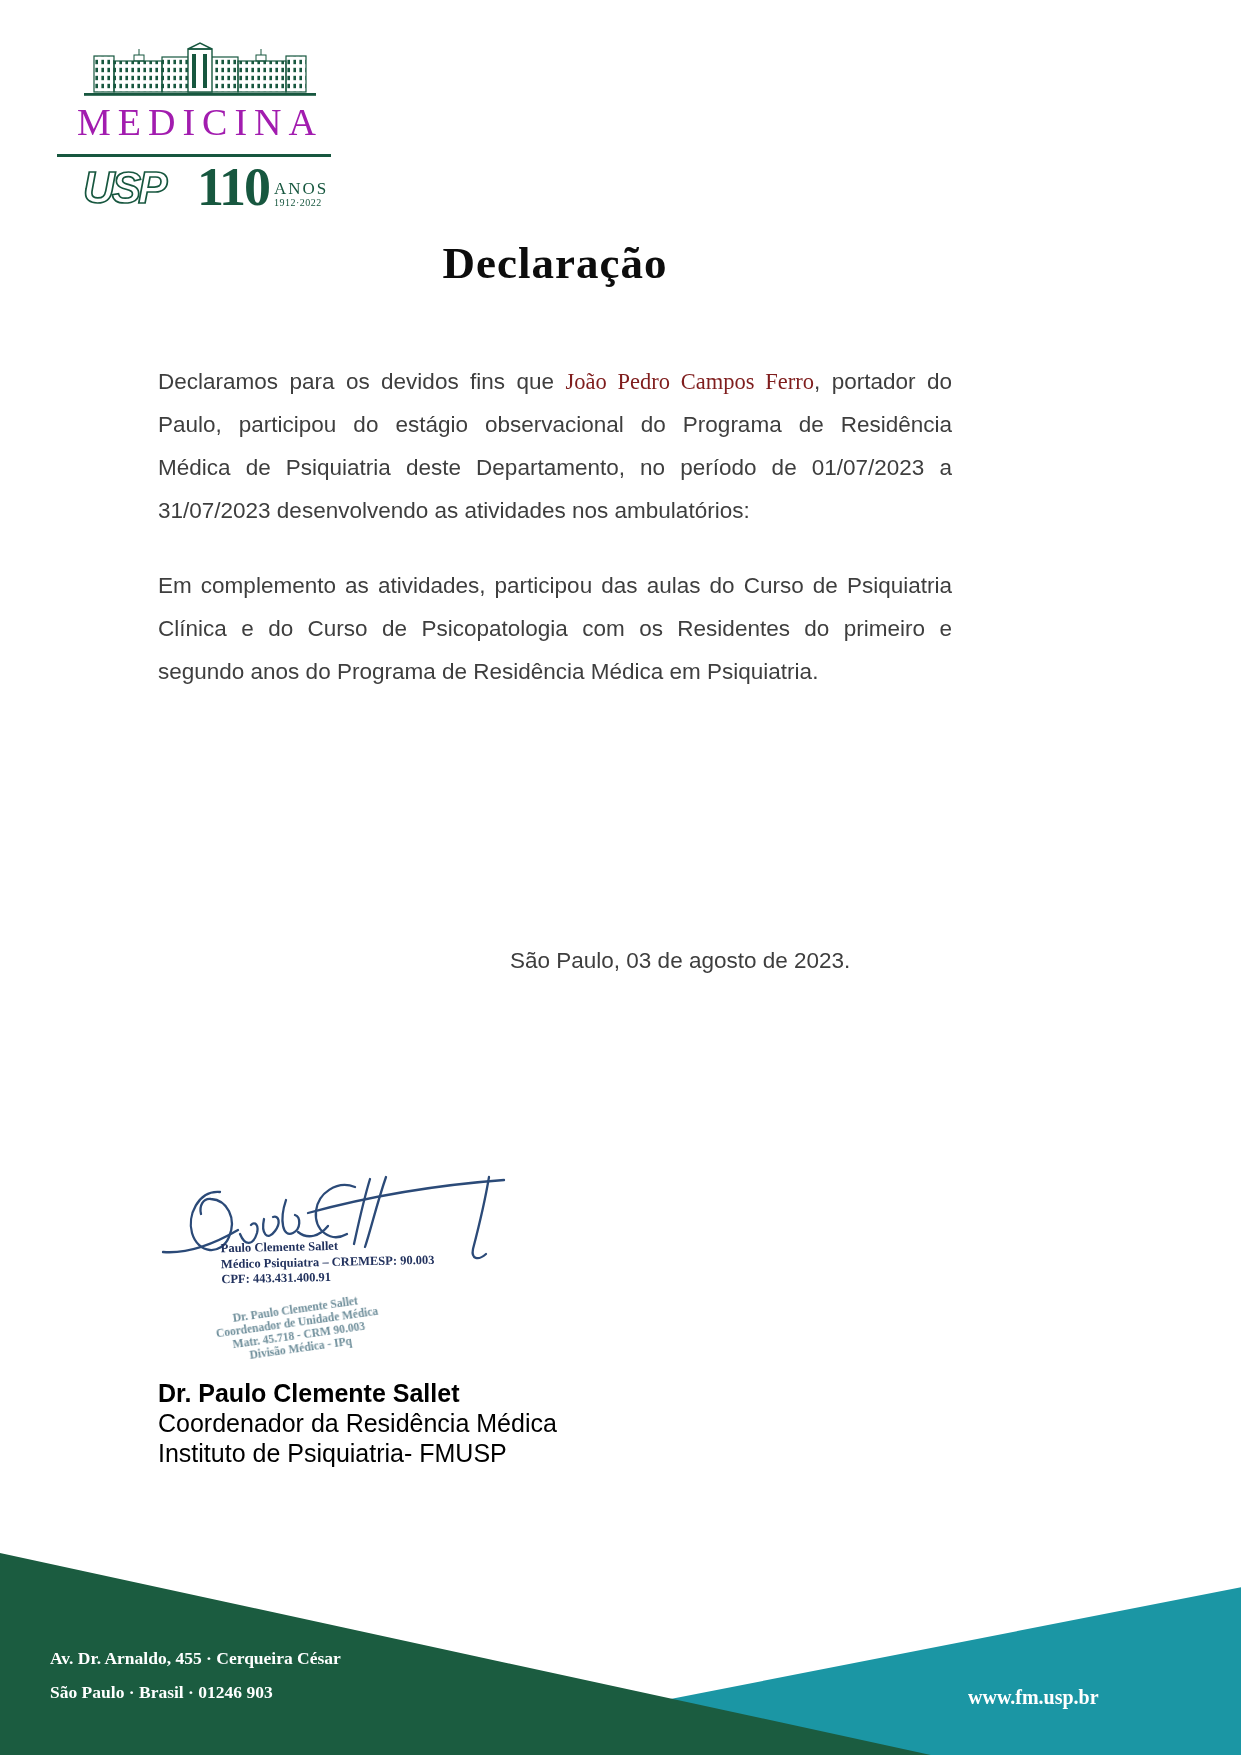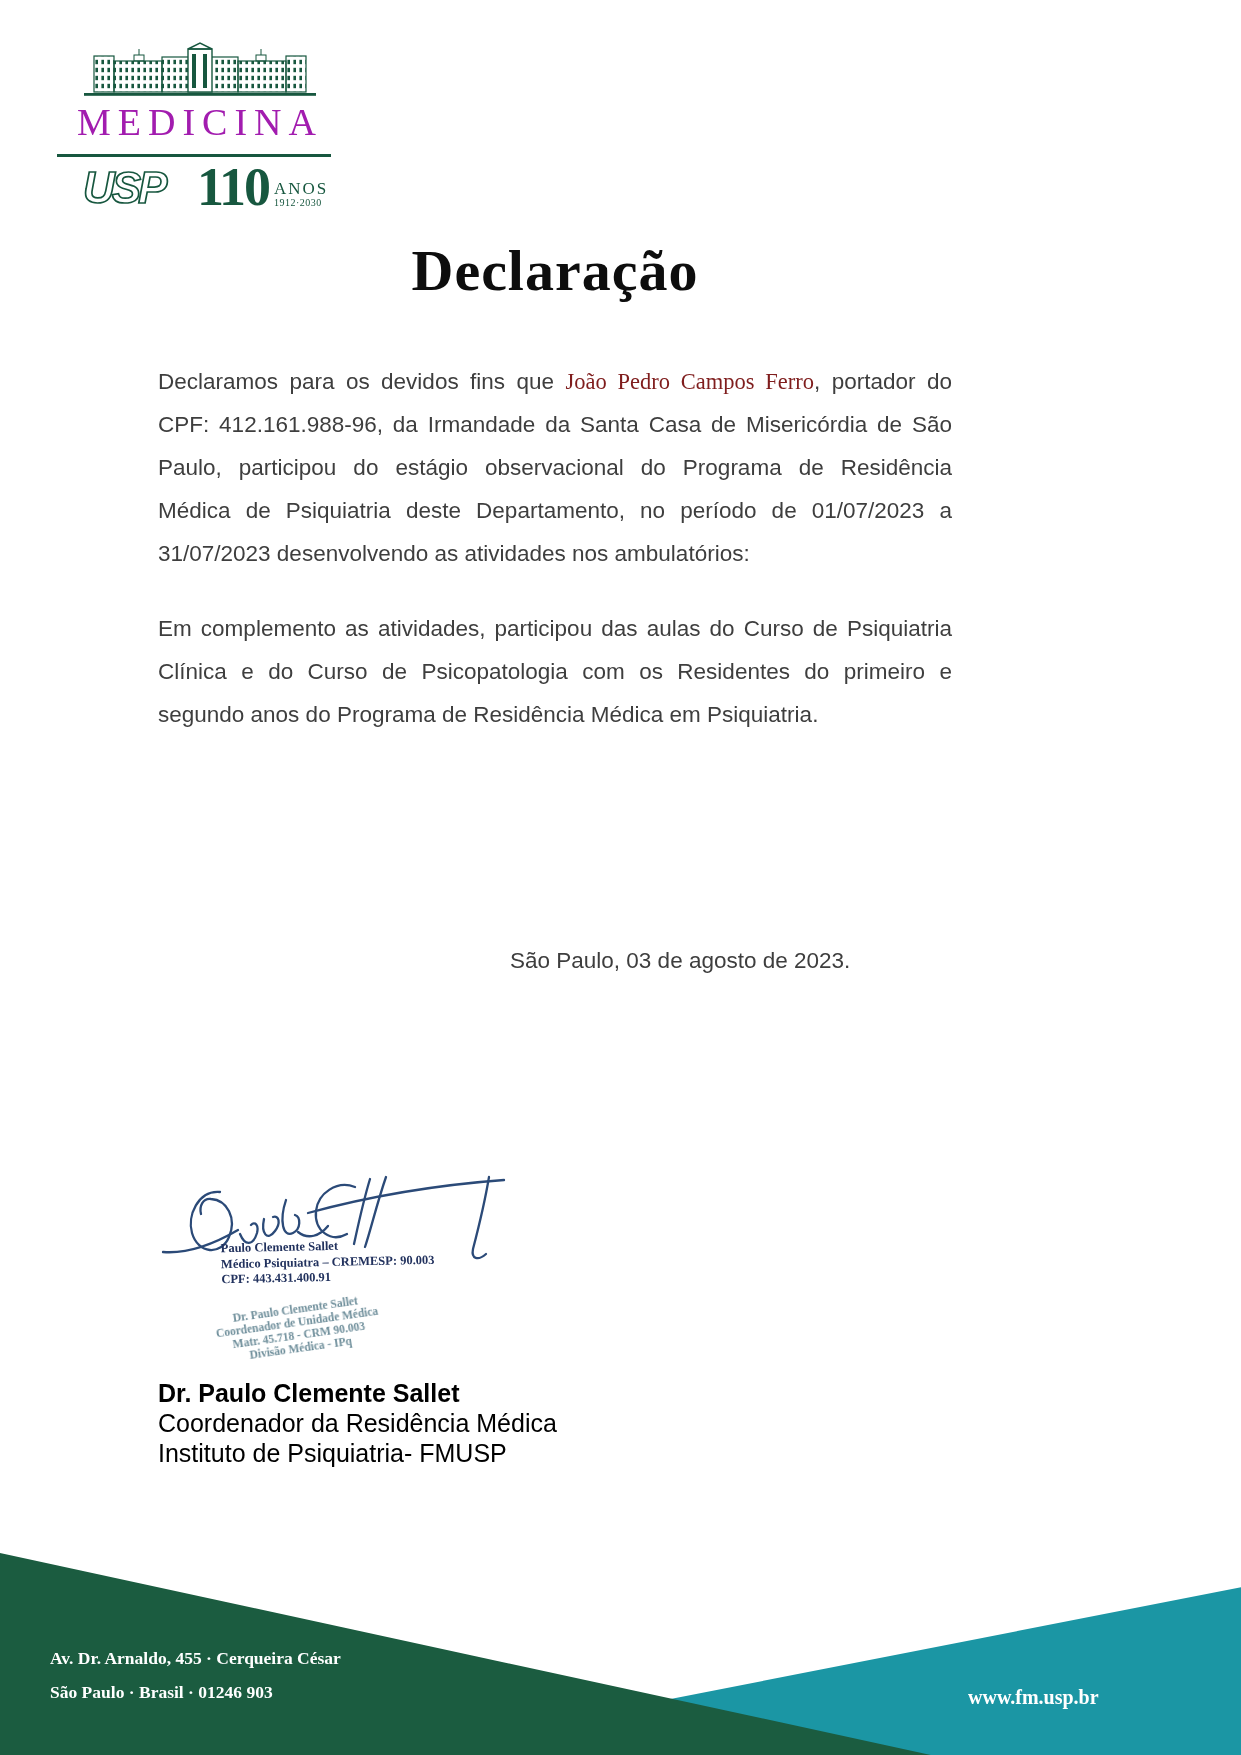--- a/index.html
+++ b/index.html
@@ -21,21 +21,21 @@
   .logo-110{
     font-family:"Liberation Serif",serif;font-weight:bold;font-size:54px;line-height:50px;
     color:#17573F;margin-left:12px;letter-spacing:-2px;
   }
   .logo-anos{margin-left:5px;margin-top:14px;color:#17573F;font-family:"Liberation Serif",serif;}
   .logo-anos .anos{font-size:17px;letter-spacing:2px;line-height:17px;}
   .logo-anos .years{font-size:10px;line-height:11px;letter-spacing:.5px;}
   
   .doc-title{
     position:absolute;left:0;top:237px;width:1110px;text-align:center;
-    font-family:"Liberation Serif",serif;font-weight:bold;font-size:58px;
+    font-family:"Liberation Serif",serif;font-weight:bold;font-size:45px;
     color:#0d0d0d;letter-spacing:1px;
   }
   
   .body-text{
     position:absolute;left:158px;top:360px;width:794px;
     font-size:22.5px;color:#3E3E3E;font-weight:300;
   }
   .line{line-height:43px;white-space:normal;}
   .line.j{text-align:justify;text-align-last:justify;}
   .line b{color:#7f1d1d;font-family:Liberation Serif, serif;}
@@ -114,30 +114,29 @@
     </svg>
     <div class="logo-medicina">MEDICINA</div>
     <div class="logo-rule"></div>
     <div class="logo-usp-row">
       <svg width="104" height="50" viewBox="0 0 104 50">
         <text x="2" y="41" font-family="Liberation Sans, sans-serif" font-weight="bold" font-style="italic" font-size="44" letter-spacing="-3" fill="#ffffff" stroke="#17573F" stroke-width="1.7">USP</text>
       </svg>
       <div class="logo-110">110</div>
       <div class="logo-anos">
         <div class="anos">ANOS</div>
-        <div class="years">1912·2030</div>
+        <div class="years">1912·2022</div>
       </div>
     </div>
   </div>
 
   <div class="doc-title">Declaração</div>
 
   <div class="body-text">
     <div class="line j"><span>Declaramos para os devidos fins que </span><b>João Pedro Campos Ferro</b><span>, portador do</span></div>
-    <div class="line j">CPF: 412.161.988-96, da Irmandade da Santa Casa de Misericórdia de São</div>
     <div class="line j">Paulo, participou do estágio observacional do Programa de Residência</div>
     <div class="line j">Médica de Psiquiatria deste Departamento, no período de 01/07/2023 a</div>
     <div class="line">31/07/2023 desenvolvendo as atividades nos ambulatórios:</div>
     <div class="para-gap"></div>
     <div class="line j">Em complemento as atividades, participou das aulas do Curso de Psiquiatria</div>
     <div class="line j">Clínica e do Curso de Psicopatologia com os Residentes do primeiro e</div>
     <div class="line">segundo anos do Programa de Residência Médica em Psiquiatria.</div>
   </div>
 
   <div class="date-line">São Paulo, 03 de agosto de 2023.</div>

